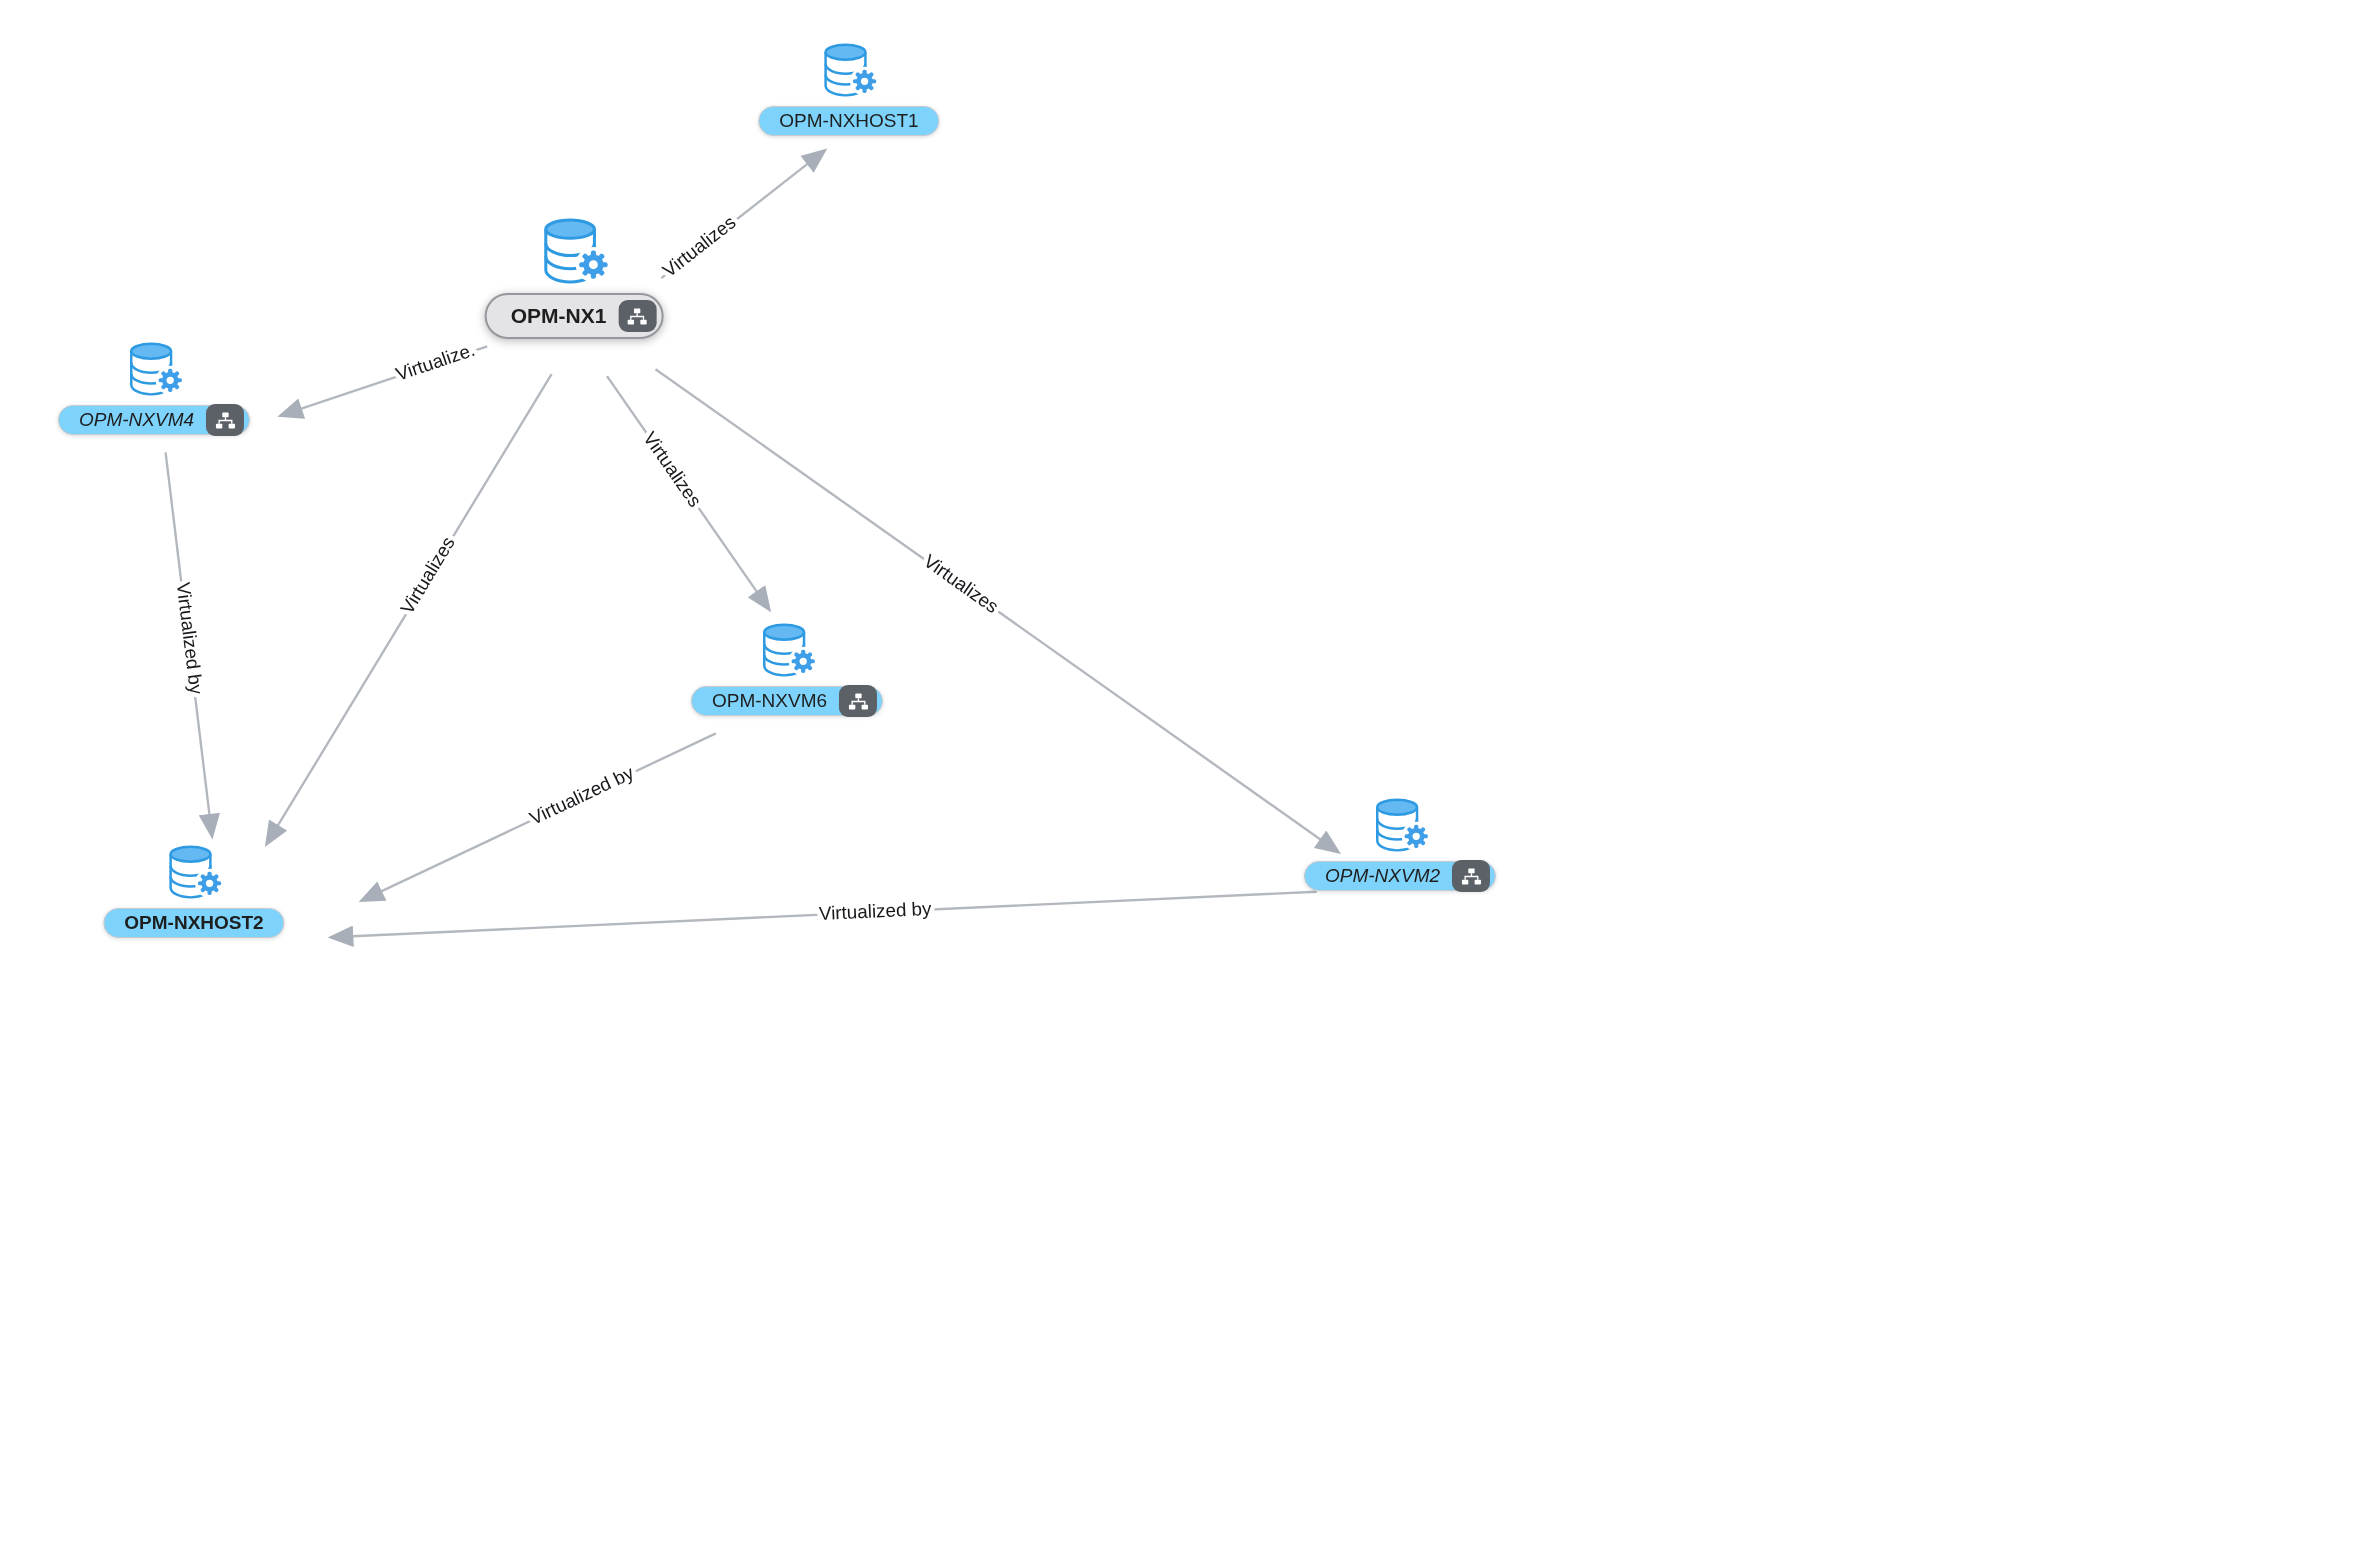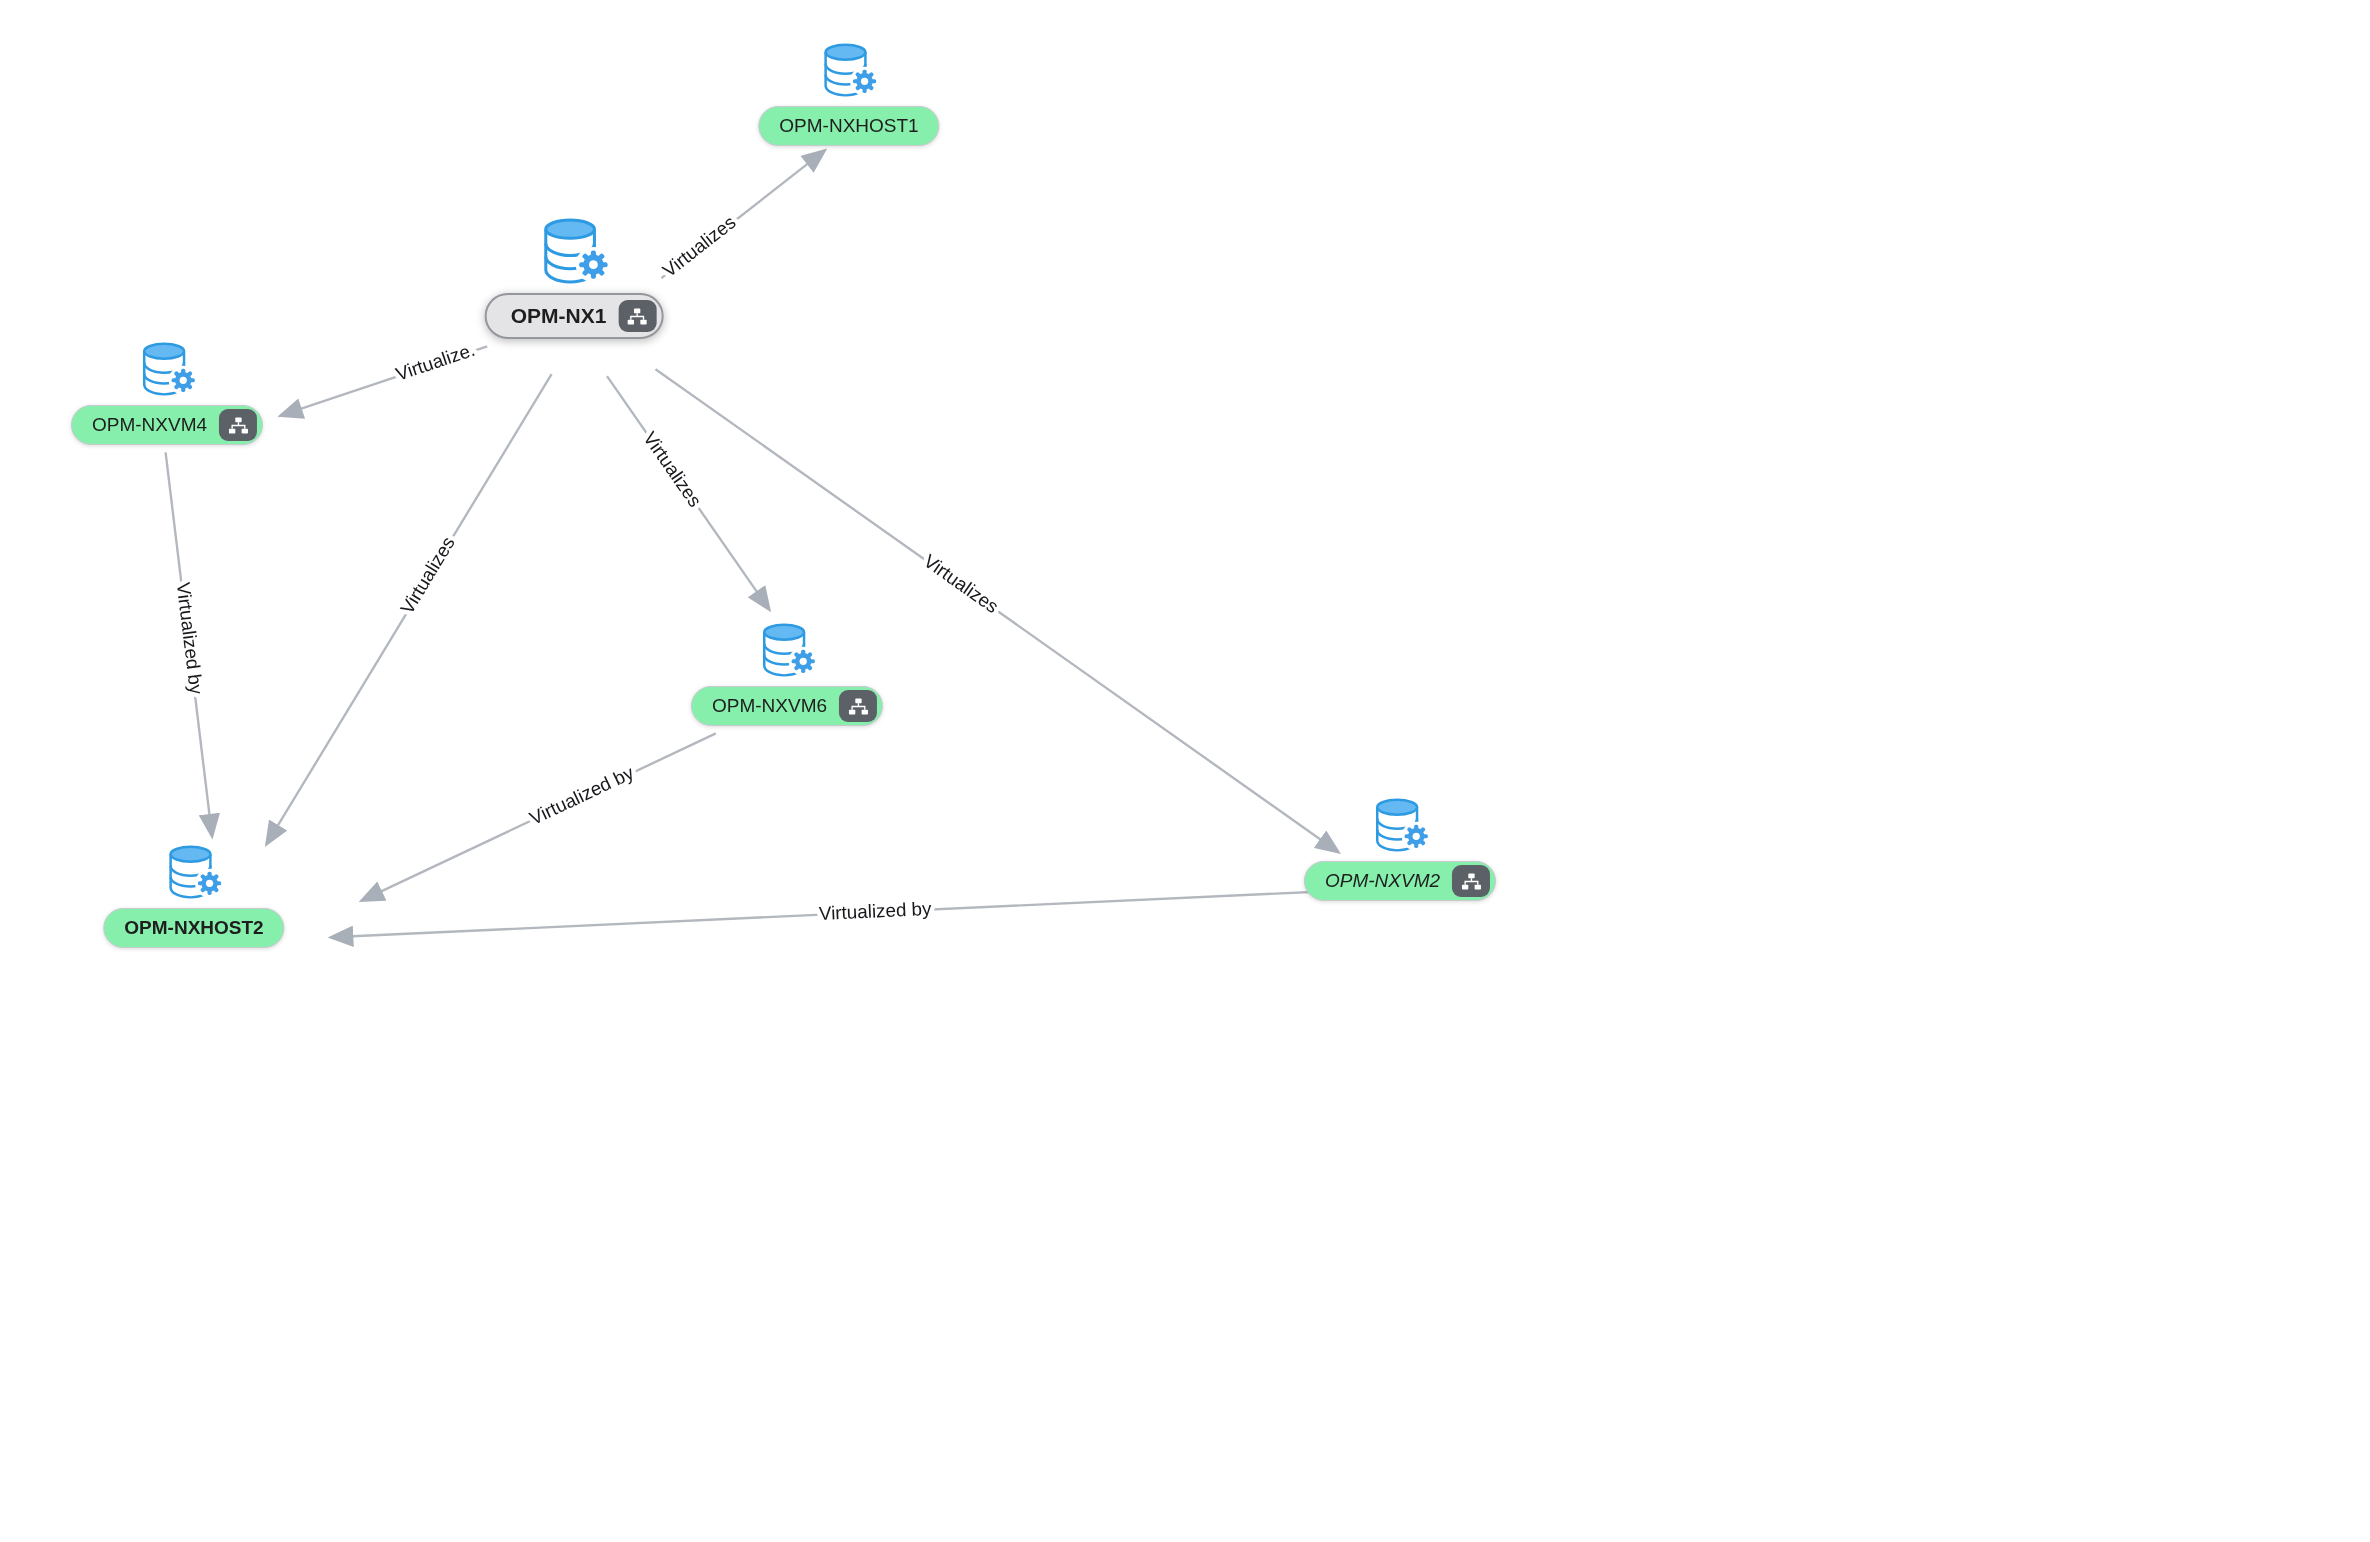--- a/index.html
+++ b/index.html
@@ -28,22 +28,22 @@
     display: flex;
     flex-direction: column;
     align-items: center;
     gap: 6px;
     transform: translateX(-50%);
   }
   .node-icon { display: block; }
   .pill {
     display: flex;
     align-items: center;
-    height: 40px;
-    background: #86efac;
+    height: 30px;
+    background: #7dd3fc;
     border: 1.5px solid #c7cacf;
     border-radius: 20px;
     padding: 0 20px;
     font-size: 19px;
     color: #1e1e1e;
     box-shadow: 0 1px 4px rgba(0,0,0,0.15);
     white-space: nowrap;
   }
   .pill.badged { padding-right: 5px; }
   .badge {
@@ -145,21 +145,21 @@
   <div class="pill badged">
     <span>OPM-NX1</span>
     <span class="badge">
       <svg viewBox="0 0 28 24">
           <use href="#icon-sitemap"></use>
         </svg>
     </span>
   </div>
 </div>
 
-<div class="node" style="left:167px; top:340px;">
+<div class="node" style="left:154px; top:340px;font-style:italic;">
   <svg class="node-icon" width="63" height="59" viewBox="0 0 76 70">
       <use href="#icon-db-gear"></use>
     </svg>
   <div class="pill badged">
     <span>OPM-NXVM4</span>
     <span class="badge">
       <svg viewBox="0 0 28 24">
           <use href="#icon-sitemap"></use>
         </svg>
     </span>

